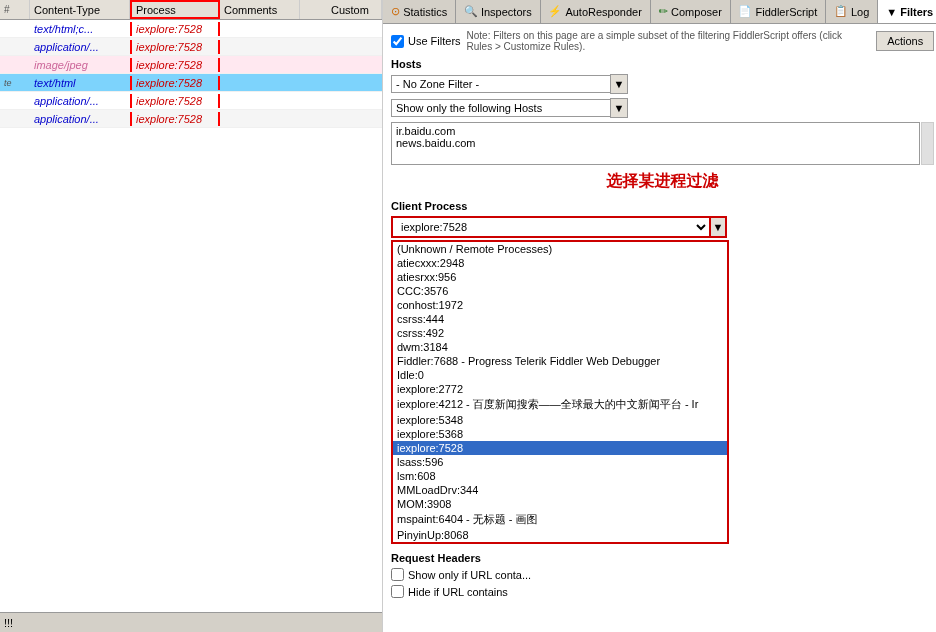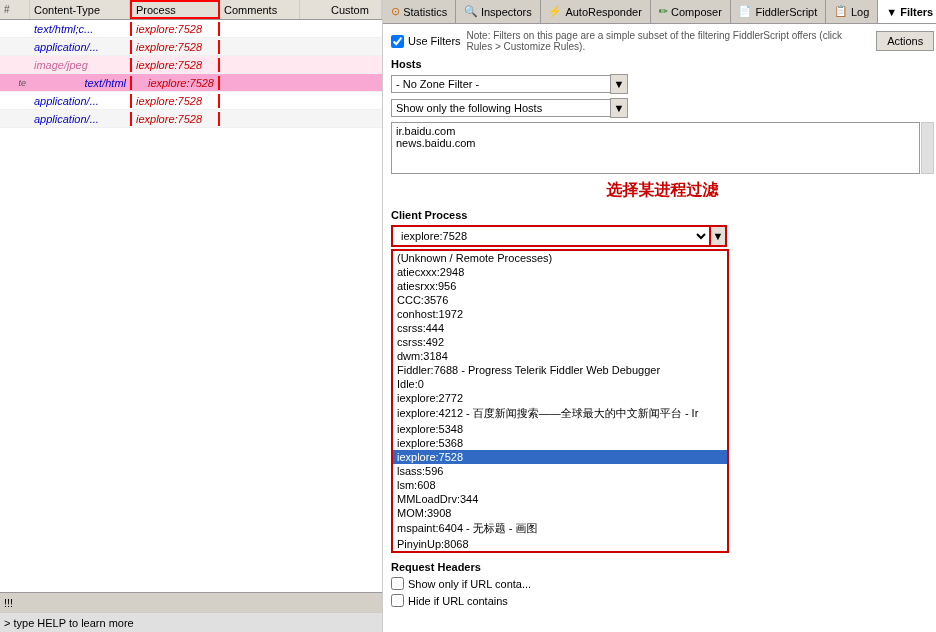--- a/index.html
+++ b/index.html
@@ -38,21 +38,21 @@
     .use-filters-row { display: flex; align-items: center; gap: 6px; margin-bottom: 6px; }
     .note-text { color: #555; font-size: 10px; flex: 1; }
     .actions-btn { background: #e4e0d8; border: 1px solid #999; padding: 3px 10px; cursor: pointer; font-size: 11px; }
     
     .section-label { font-weight: bold; margin: 6px 0 4px 0; font-size: 11px; }
     
     .dropdown-row { display: flex; align-items: center; margin-bottom: 4px; }
     .dropdown { border: 1px solid #999; background: #fff; padding: 2px 4px; width: 220px; font-size: 11px; appearance: none; -webkit-appearance: none; }
     .dropdown-arrow { border: 1px solid #999; background: #e4e0d8; width: 18px; height: 20px; display: flex; align-items: center; justify-content: center; cursor: pointer; margin-left: -1px; }
     
-    .hosts-textarea { width: 100%; height: 52px; border: 1px solid #999; resize: none; font-size: 11px; padding: 2px 4px; }
+    .hosts-textarea { width: 100%; height: 43px; border: 1px solid #999; resize: none; font-size: 11px; padding: 2px 4px; }
     
     .client-process-section { margin-top: 8px; }
     
     .checkbox-row { display: flex; align-items: center; gap: 4px; margin-bottom: 4px; }
     .checkbox-row input[type=checkbox] { margin: 0; }
     .process-list-item { padding: 1px 4px; cursor: pointer; white-space: nowrap; font-size: 11px; }
     .process-list-item.selected { background: #316AC5; color: #fff; }
     
     .req-headers-section { margin-top: 8px; }
     
@@ -95,21 +95,21 @@
       </div>
 
       <div class="table-row" style="background:#ffe8f0;">
         <div class="cell col-hash"></div>
         <div class="cell col-content" style="color:#cc6699;">image/jpeg</div>
         <div class="cell col-process" style="border-left:2px solid red; border-right:2px solid red; color:#cc0000;">iexplore:7528</div>
         <div class="cell col-comments"></div>
         <div class="cell col-custom"></div>
       </div>
 
-      <div class="table-row" style="background:#f9a8d4;text-align:right;">
+      <div class="table-row" style="background:#7dd3fc;">
         <div class="cell col-hash" style="font-size:9px;">te</div>
         <div class="cell col-content text-blue">text/html</div>
         <div class="cell col-process" style="border-left:2px solid red; border-right:2px solid red; color:#cc0000;">iexplore:7528</div>
         <div class="cell col-comments"></div>
         <div class="cell col-custom"></div>
       </div>
 
       <div class="table-row">
         <div class="cell col-hash"></div>
         <div class="cell col-content text-blue">application/...</div>
@@ -122,23 +122,20 @@
         <div class="cell col-hash"></div>
         <div class="cell col-content text-blue">application/...</div>
         <div class="cell col-process" style="border-left:2px solid red; border-right:2px solid red; color:#cc0000;">iexplore:7528</div>
         <div class="cell col-comments"></div>
         <div class="cell col-custom"></div>
       </div>
     </div>
 
     <div style="height:20px; background:#d4d0c8; border-top:1px solid #999; display:flex; align-items:center; padding:0 4px;">
       <span style="font-size:11px;">!!!</span>
-    </div>
-    <div style="height:20px; background:#e0e0e0; border-top:1px solid #ccc; display:flex; align-items:center; padding:0 4px;">
-      <span style="font-size:11px;">&gt; type HELP to learn more</span>
     </div>
   </div>
 
   <div class="right-panel">
 
     <div class="right-tabs">
       <div class="right-tab">
         <span style="color:#cc6600;">⊙</span>
         <span>Statistics</span>
       </div>

